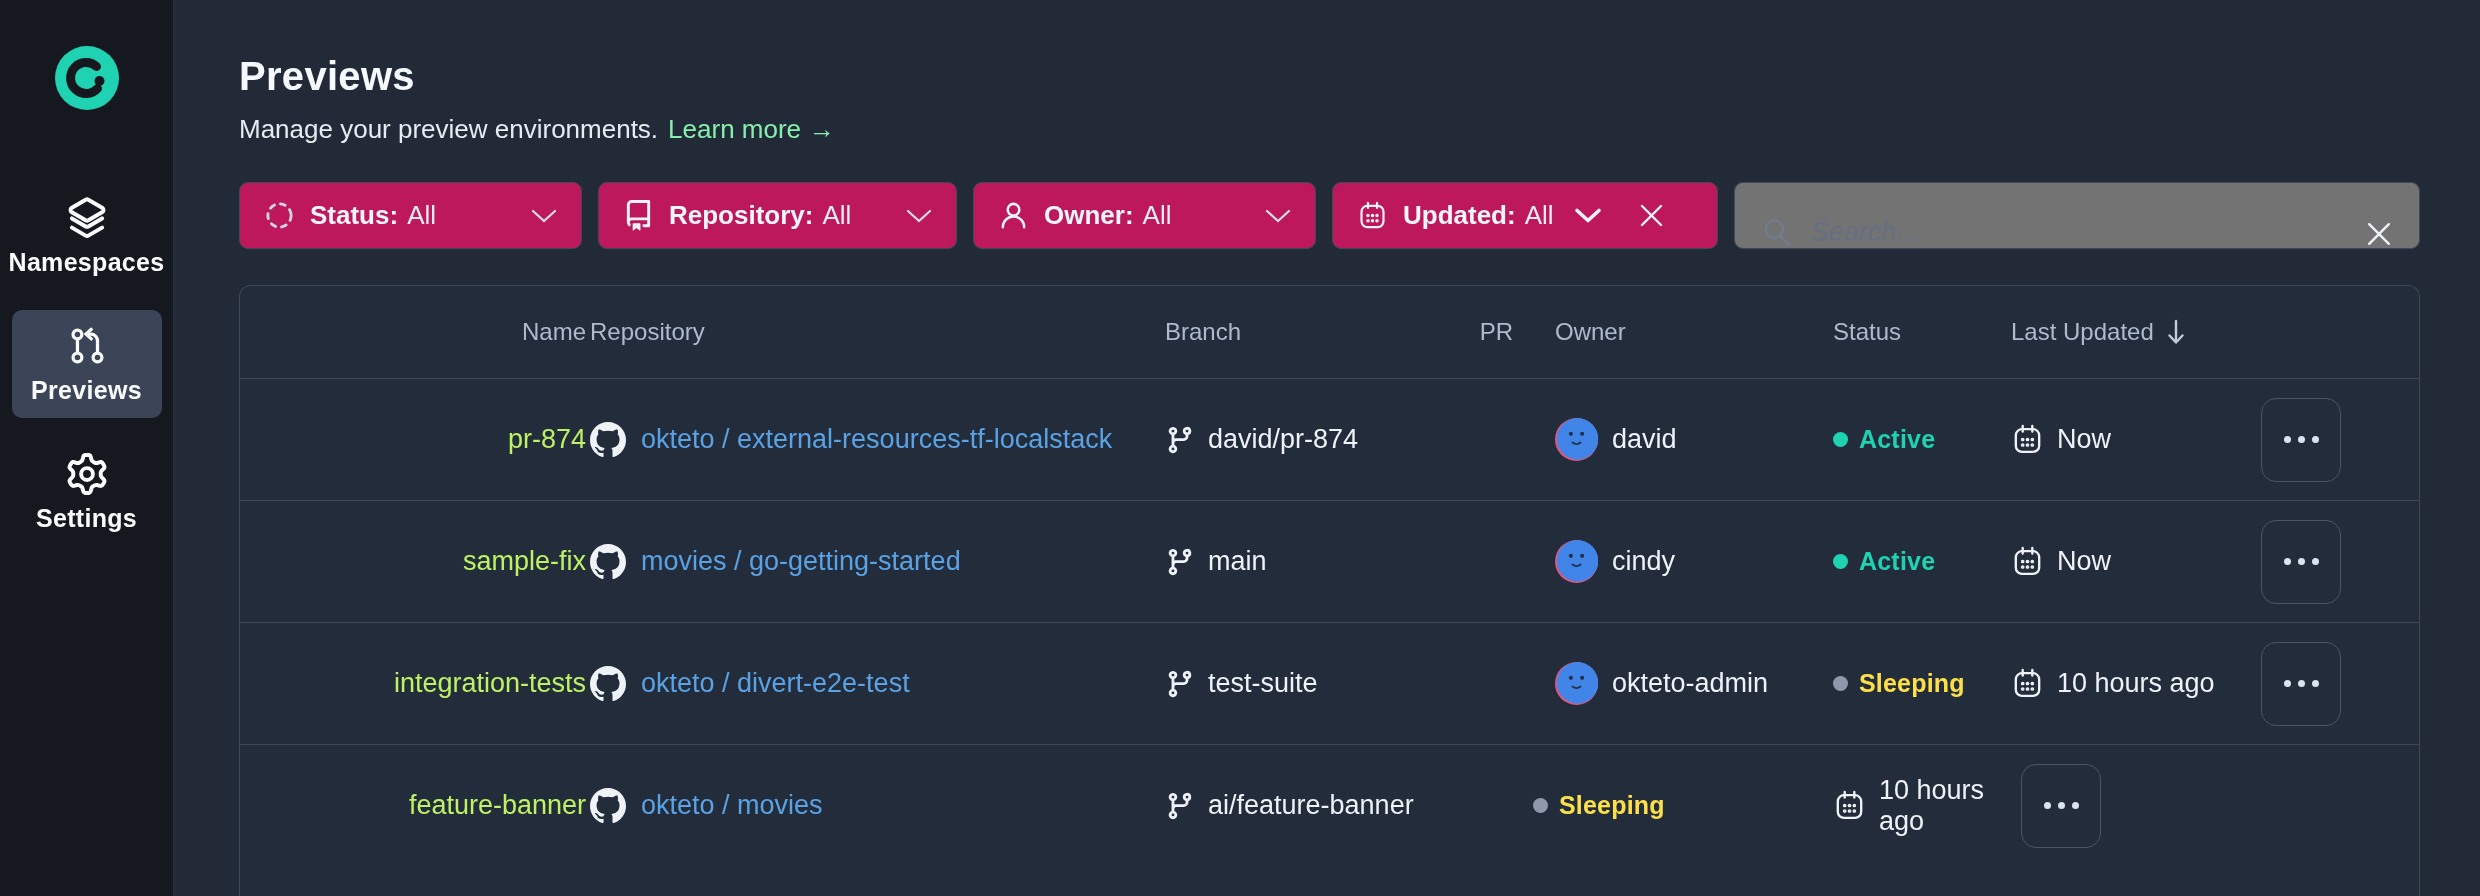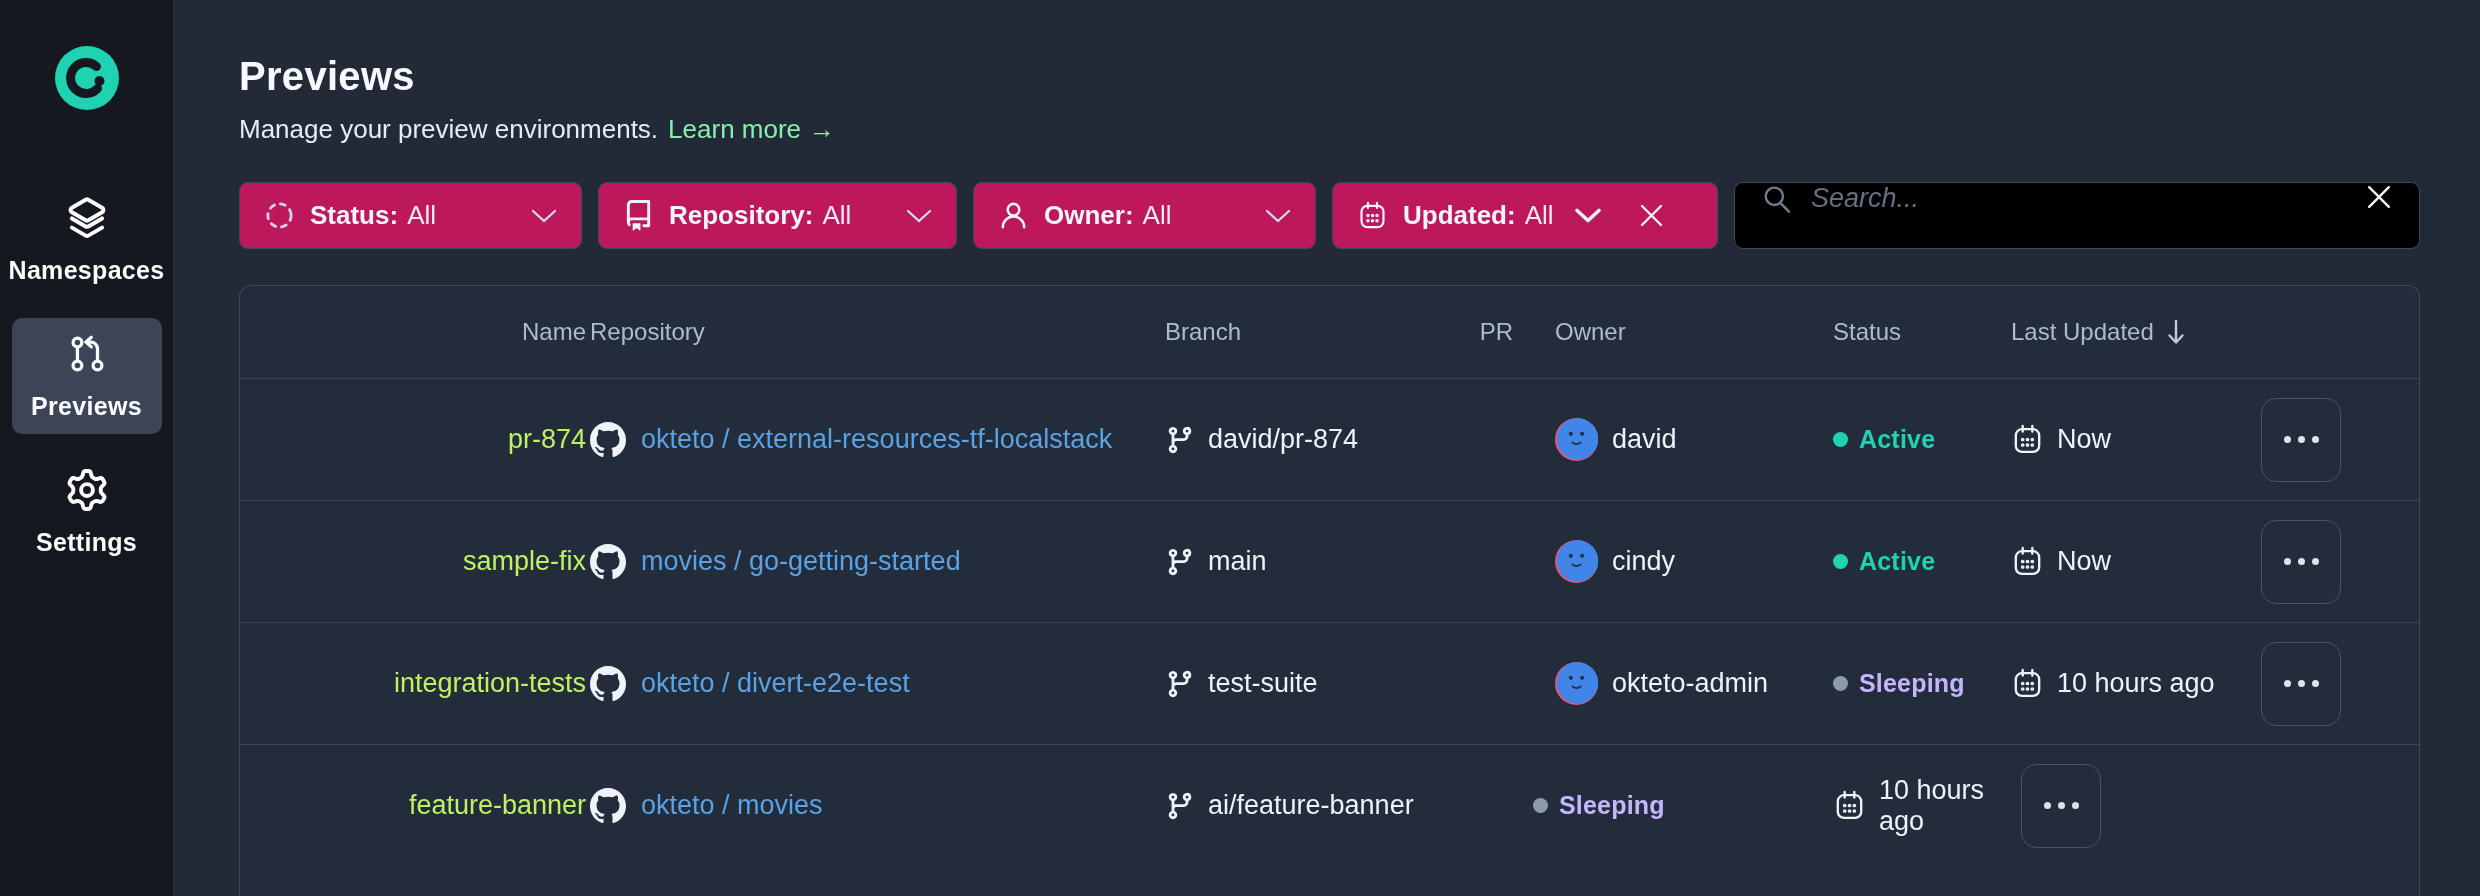--- a/index.html
+++ b/index.html
@@ -12,21 +12,21 @@
   
   .sidebar {
     width:174px; flex:0 0 174px; height:100%;
     background:#16181F; border-right:1px solid #2A3140;
     display:flex; flex-direction:column; align-items:center;
   }
   .logo { width:64px; height:64px; margin-top:46px; cursor:pointer; }
   .nav { margin-top:72px; width:100%; display:flex; flex-direction:column; align-items:center; gap:20px; }
   .nav-item {
     width:150px; padding:15px 4px 13px; border-radius:10px;
-    display:flex; flex-direction:column; align-items:center; gap:17px;
+    display:flex; flex-direction:column; align-items:center; gap:9px;
     color:#FAFBFD; cursor:pointer;
   }
   .nav-item.active { background:#3C4557; }
   .nav-item svg { width:42px; height:42px; }
   .nav-label { font-size:25px; font-weight:700; letter-spacing:.3px; }
 
   
   .main { flex:1; padding:0 60px 0 65px; min-width:0; }
   .page-title { margin-top:54px; font-size:40px; font-weight:700; color:#F5F8FC; letter-spacing:.3px; }
   .subtitle { margin-top:15px; font-size:26px; color:#E7ECF3; display:flex; align-items:flex-end; gap:10px; }
@@ -40,22 +40,22 @@
     font-size:26px; color:#F2F5F9; cursor:pointer; flex:none;
   }
   .filter-btn svg.f-icon { width:31px; height:31px; margin-right:15px; }
   .f-label { font-weight:700; margin-right:9px; white-space:nowrap; }
   .f-value { color:#E7ECF3; white-space:nowrap; }
   .w-status { width:343px; } .w-repo { width:359px; } .w-owner { width:343px; } .w-updated { width:386px; }
   .chev-auto { margin-left:auto; }
   .updated-chev { margin-left:20px; }
   .updated-x { margin-left:36px; cursor:pointer; }
   .search-box {
-    flex:1; display:flex; align-items:flex-start; gap:18px;
-    background:#000000; border:1px solid #3E4959; border-radius:9px; padding:0 26px;
+    flex:1; display:flex; align-items:flex-end; gap:18px;
+    background:#737373; border:1px solid #3E4959; border-radius:9px; padding:0 26px;
   }
   .search-box input {
     flex:1; background:transparent; border:none; outline:none;
     font-family:"Liberation Sans", sans-serif;
     font-size:27px; font-style:italic; color:#E7ECF3; min-width:0;
   }
   .search-box input::placeholder { color:#646F82; font-style:italic; }
   .search-clear { cursor:pointer; flex:none; }
 
   
@@ -84,21 +84,21 @@
   .repo-link { display:flex; align-items:center; gap:15px; color:#5AA2E4; text-decoration:none; cursor:pointer; white-space:nowrap; overflow:hidden; }
   .gh-icon { width:36px; height:36px; fill:#EFF3F8; flex:none; }
   .branch-icon { width:30px; height:30px; fill:#EFF3F8; flex:none; }
   .cal-icon { width:33px; height:33px; flex:none; }
   .avatar { width:43px; height:43px; flex:none; }
   .status-dot { width:15px; height:15px; border-radius:50%; flex:none; }
   .status-text { font-weight:700; font-size:25px; letter-spacing:.2px; }
   .st-active .status-dot { background:#1FD3B2; }
   .st-active .status-text { color:#1FD3B2; }
   .st-sleeping .status-dot { background:#8E99AB; }
-  .st-sleeping .status-text { color:#c4b5fd; }
+  .st-sleeping .status-text { color:#fde047; }
   .kebab-btn {
     width:80px; height:84px; border:1.5px solid #4A5568; border-radius:15px;
     background:transparent; display:flex; align-items:center; justify-content:center; gap:7px;
     cursor:pointer;
   }
   .kebab-btn i { width:7px; height:7px; border-radius:50%; background:#DDE3EC; }
   .hdr-cell { white-space:nowrap; }
 </style>
 </head>
 <body>

